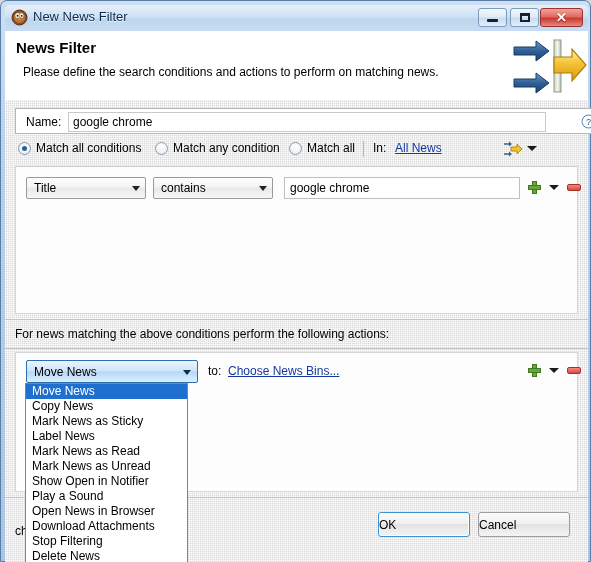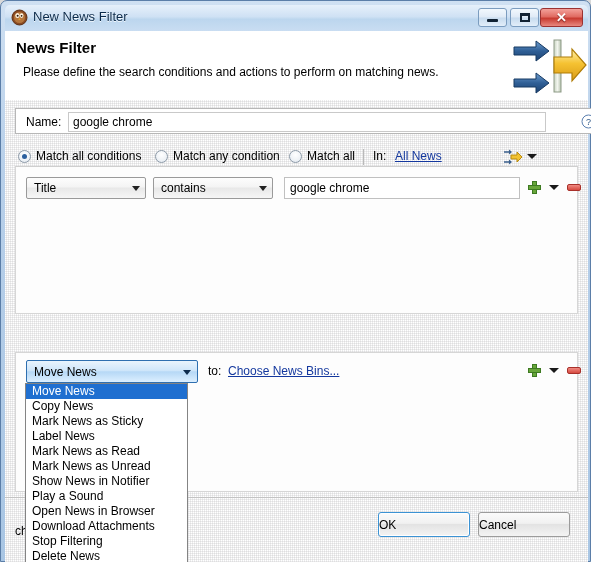--- a/index.html
+++ b/index.html
@@ -101,21 +101,21 @@
     border:1px solid #c9c9c9;background:#fff;
     font-family:"Liberation Sans",sans-serif;font-size:12px;color:#000;
     padding:0 4px;outline:none;
   }
   #help-icon{
     position:absolute;right:8px;top:5px;width:15px;height:15px;
   }
 
   
   #match-row{
-    position:absolute;left:10px;top:46px;width:563px;height:24px;
+    position:absolute;left:10px;top:38px;width:563px;height:24px;
   }
   .radio{
     position:absolute;top:4px;width:13px;height:13px;border-radius:50%;
     box-sizing:border-box;
     border:1px solid #8d9aa8;
     background:radial-gradient(circle at 50% 35%,#ffffff 0%,#eef2f6 60%,#dde5ee 100%);
   }
   .radio.on::after{
     content:"";position:absolute;left:3px;top:3px;width:5px;height:5px;
     border-radius:50%;background:#2b5f9e;
@@ -340,20 +340,23 @@
           <span class="ctext">Title</span>
           <span class="cbtn"></span>
         </div>
         <input id="cond-field" type="text" value="google chrome" style="">
 
         <span style="position:absolute;left:512px;top:14px;" class="plus-icon"></span>
         <span style="position:absolute;left:533px;top:18px;" class="caret"></span>
         <span style="position:absolute;left:551px;top:17px;" class="minus-icon"></span>
       </div>
 
+      <div id="act-label-band">
+        <span id="act-label">For news matching the above conditions perform the following actions:</span>
+      </div>
 
       <div id="act-pane">
         <div id="act-combo">
           <span class="ctext">Move News</span>
           <span class="cbtn"></span>
         </div>
         <span id="to-label">to:</span>
         <span id="bins-link">Choose News Bins...</span>
 
         <span style="position:absolute;left:512px;top:11px;" class="plus-icon"></span>
@@ -370,21 +373,21 @@
         <span>Cancel</span>
       </div>
 
       <div id="dropdown">
           <div class="dd-item sel">Move News</div>
           <div class="dd-item">Copy News</div>
           <div class="dd-item">Mark News as Sticky</div>
           <div class="dd-item">Label News</div>
           <div class="dd-item">Mark News as Read</div>
           <div class="dd-item">Mark News as Unread</div>
-          <div class="dd-item">Show News in Notifier</div>
+          <div class="dd-item">Show Open in Notifier</div>
           <div class="dd-item">Play a Sound</div>
           <div class="dd-item">Open News in Browser</div>
           <div class="dd-item">Download Attachments</div>
           <div class="dd-item">Stop Filtering</div>
           <div class="dd-item">Delete News</div>
         </div>
 
     </div>
   </div>
 </div>

